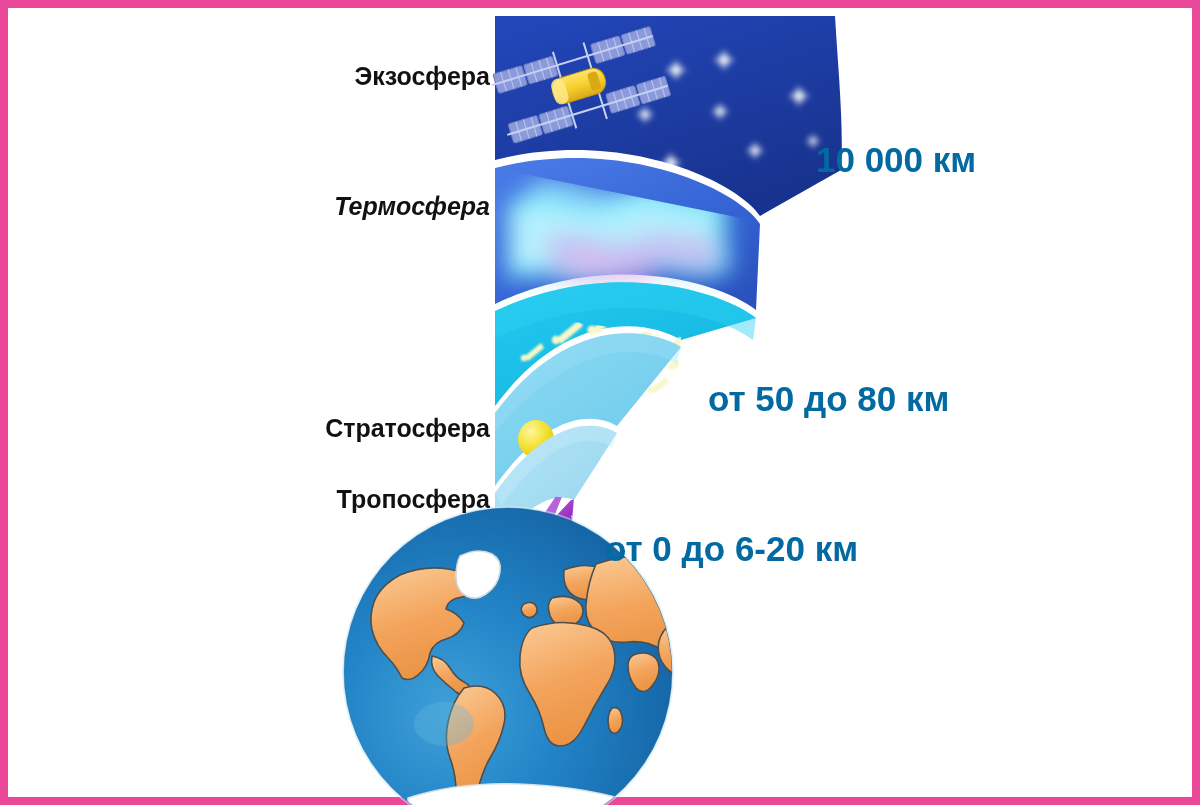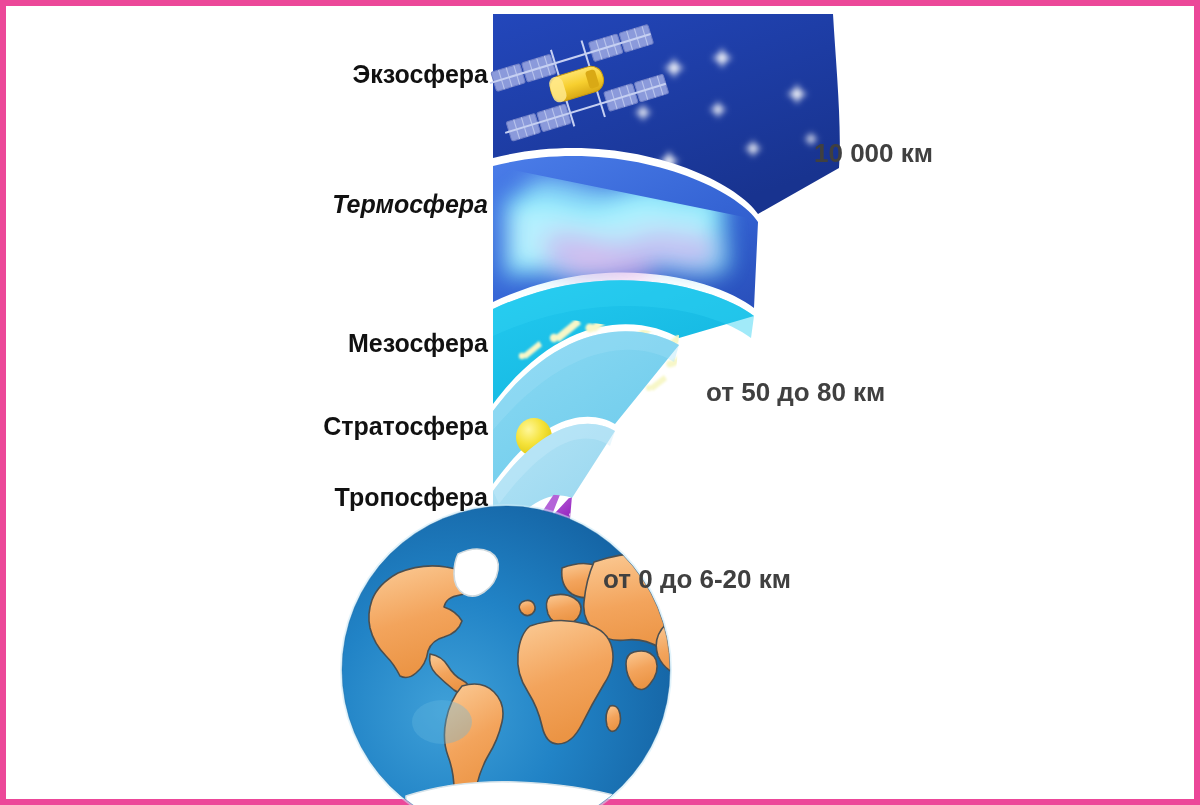--- a/index.html
+++ b/index.html
@@ -5,56 +5,56 @@
 <style>
   * { margin:0; padding:0; box-sizing:border-box; }
   html,body { width:1200px; height:805px; overflow:hidden; }
   body {
     background:#ffffff;
     font-family:"Liberation Sans", sans-serif;
     position:relative;
   }
   #frame {
     position:absolute; inset:0;
-    border:6px solid #ec4899;
+    border:8px solid #ec4899;
     background:#ffffff;
   }
   #stage {
     position:absolute; left:0; top:0; width:1200px; height:805px;
   }
   svg.art { position:absolute; left:0; top:0; width:1200px; height:805px; }
 
   .layer-name {
     position:absolute;
     font-weight:bold;
     font-size:25px;
     color:#111111;
     white-space:nowrap;
     text-align:right;
     letter-spacing:0px;
   }
   .dist-label {
     position:absolute;
     font-weight:bold;
-    font-size:26px;
-    color:#404040;
+    font-size:35px;
+    color:#0369a1;
     white-space:nowrap;
   }
   
   .n0 { right:718px; top:54px; }   
   .n1 { right:718px; top:184px;font-style:italic; }  
   .n2 { right:718px; top:323px; }  
   .n3 { right:718px; top:406px; }  
   .n4 { right:718px; top:477px; }  
 
   .d0 { left:808px; top:132px; }
   .d1 { left:729px; top:264px; }
   .d2 { left:668px; top:371px;margin-left:32px; }
   .d3 { left:633px; top:456px; }
-  .d4 { left:597px; top:521px;margin-top:37px; }
+  .d4 { left:597px; top:521px; }
 </style>
 </head>
 <body>
 
 <div id="frame">
   <div id="stage">
 
     <svg class="art" viewBox="0 0 1200 805" xmlns="http://www.w3.org/2000/svg">
       <defs>
 
@@ -339,21 +339,20 @@
 
           <path d="M400,790 q50,-16 110,-14 q60,2 108,16 l0,40 l-218,0 z" fill="#ffffff" stroke="#d6e3ea"></path>
         </g>
         <circle cx="500" cy="664" r="164" fill="none" stroke="#0f5a96" stroke-width="1" opacity="0.35"></circle>
         <ellipse cx="436" cy="716" rx="30" ry="22" fill="#63b6e0" opacity="0.35"></ellipse>
       </g>
     </svg>
 
     <div class="layer-name n0">Экзосфера</div>
     <div class="layer-name n1">Термосфера</div>
-    <div class="layer-name n2">Мезосфера</div>
     <div class="layer-name n4">Тропосфера</div>
     <div class="layer-name n3">Стратосфера</div>
 
     <div class="dist-label d0">10 000 км</div>
     <div class="dist-label d2">от 50 до 80 км</div>
     <div class="dist-label d4">от 0 до 6-20 км</div>
 
   </div>
 </div>
 

